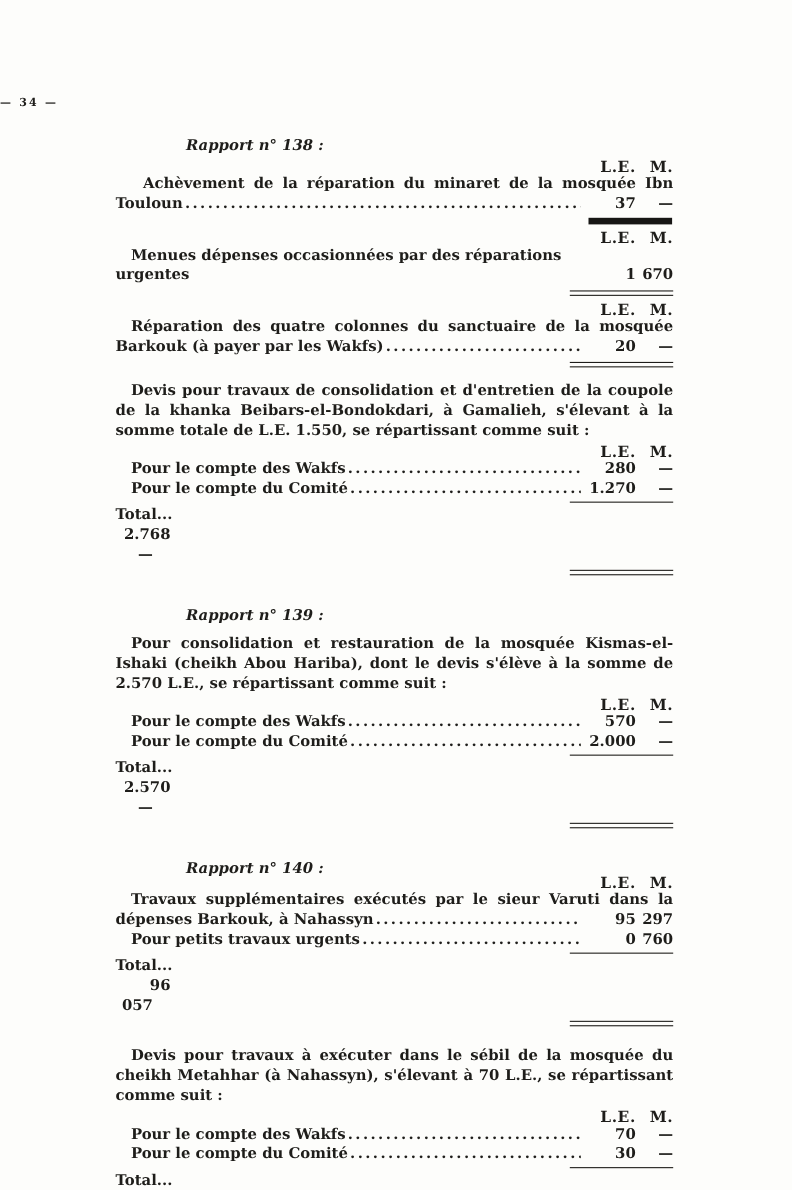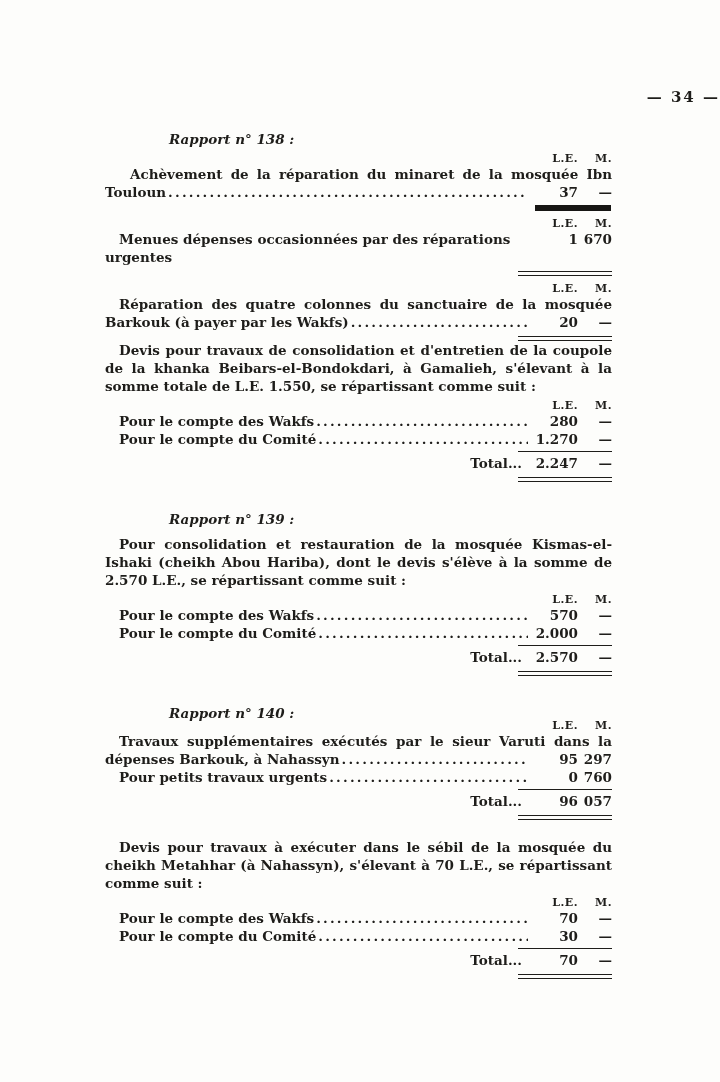--- a/index.html
+++ b/index.html
@@ -7,22 +7,22 @@
     width:720px; height:1082px;
     background:#fdfdfb;
     font-family:"DejaVu Serif", "Liberation Serif", serif;
     font-weight:700;
     color:#1e1d1a;
     -webkit-font-smoothing:antialiased;
   }
   .page { position:relative; width:720px; height:1082px; overflow:hidden; }
   .pagenum {
     padding-top:88px;
-    text-align:right;
-    font-size:15px;
+    text-align:left;
+    font-size:10px;
     letter-spacing:2px;
   }
   .content {
     width:507px;
     margin:24px 0 0 105px;
     font-size:13.5px;
     line-height:18px;
   }
   .rapport {
     font-style:italic;
@@ -30,56 +30,56 @@
     margin-top:28px;
   }
   .colhead {
     display:flex;
     justify-content:flex-end;
     font-size:9px;
     line-height:12px;
     margin-top:5px;
     letter-spacing:0.5px;
   }
-  .colhead .amt-le, .colhead .amt-m { font-size:11px; }
+  .colhead .amt-le, .colhead .amt-m { font-size:14px; }
   .amt-le { width:50px; text-align:right; flex:none; }
   .amt-m  { width:34px; text-align:right; flex:none; }
   .jline { text-align:justify; text-align-last:justify; }
   .indent { text-indent:14px; }
   .indent2 { text-indent:25px; }
-  .row { display:flex; align-items:flex-start; }
+  .row { display:flex; align-items:flex-end; }
   .row .lead {
     flex:1 1 auto;
     overflow:hidden;
     white-space:nowrap;
   }
   .row .lead::after {
     content:"..........................................................................................";
     letter-spacing:2.2px;
     margin-left:2px;
   }
   .row .nolead { flex:1 1 auto; }
-  .totalrow { display:flex; align-items:baseline; justify-content:flex-end; }
+  .totalrow { display:flex; align-items:baseline; justify-content:flex-end;flex-direction:column; }
   .totalrow .tlabel { padding-right:6px; }
   .rule-bar {
     width:76px; height:6px; background:#171614;
     margin:4px 1px 0 auto;
   }
   .rule-thin {
     width:94px; margin:3px 0 2px auto;
     border-top:1.6px solid #1e1d1a;
   }
   .rule-double {
     width:94px; height:3px;
     margin:5px 0 0 auto;
     border-top:1.7px solid #1e1d1a;
     border-bottom:1.7px solid #1e1d1a;
   }
   .gap-sm { margin-top:7px; }
-  .gap-md { }
+  .gap-md { margin-top:12px; }
   .gap-lg { margin-top:18px; }
 </style>
 </head>
 <body>
 
 <div class="page">
   <div class="pagenum">— 34 —</div>
 
   <div class="content">
 
@@ -133,21 +133,21 @@
       <span class="amt-m">—</span>
     </div>
     <div class="row">
       <span class="lead indent">Pour le compte du Comité</span>
       <span class="amt-le">1.270</span>
       <span class="amt-m">—</span>
     </div>
     <div class="rule-thin"></div>
     <div class="totalrow">
       <span class="tlabel">Total...</span>
-      <span class="amt-le">2.247</span>
+      <span class="amt-le">2.768</span>
       <span class="amt-m">—</span>
     </div>
     <div class="rule-double"></div>
 
     <div class="rapport">Rapport n° 139 :</div>
     <div class="jline indent gap-sm">Pour consolidation et restauration de la mosquée Kismas-el-</div>
     <div class="jline">Ishaki (cheikh Abou Hariba), dont le devis s'élève à la somme de</div>
     <div>2.570 L.E., se répartissant comme suit :</div>
     <div class="colhead">
       <span class="amt-le">L.E.</span>

